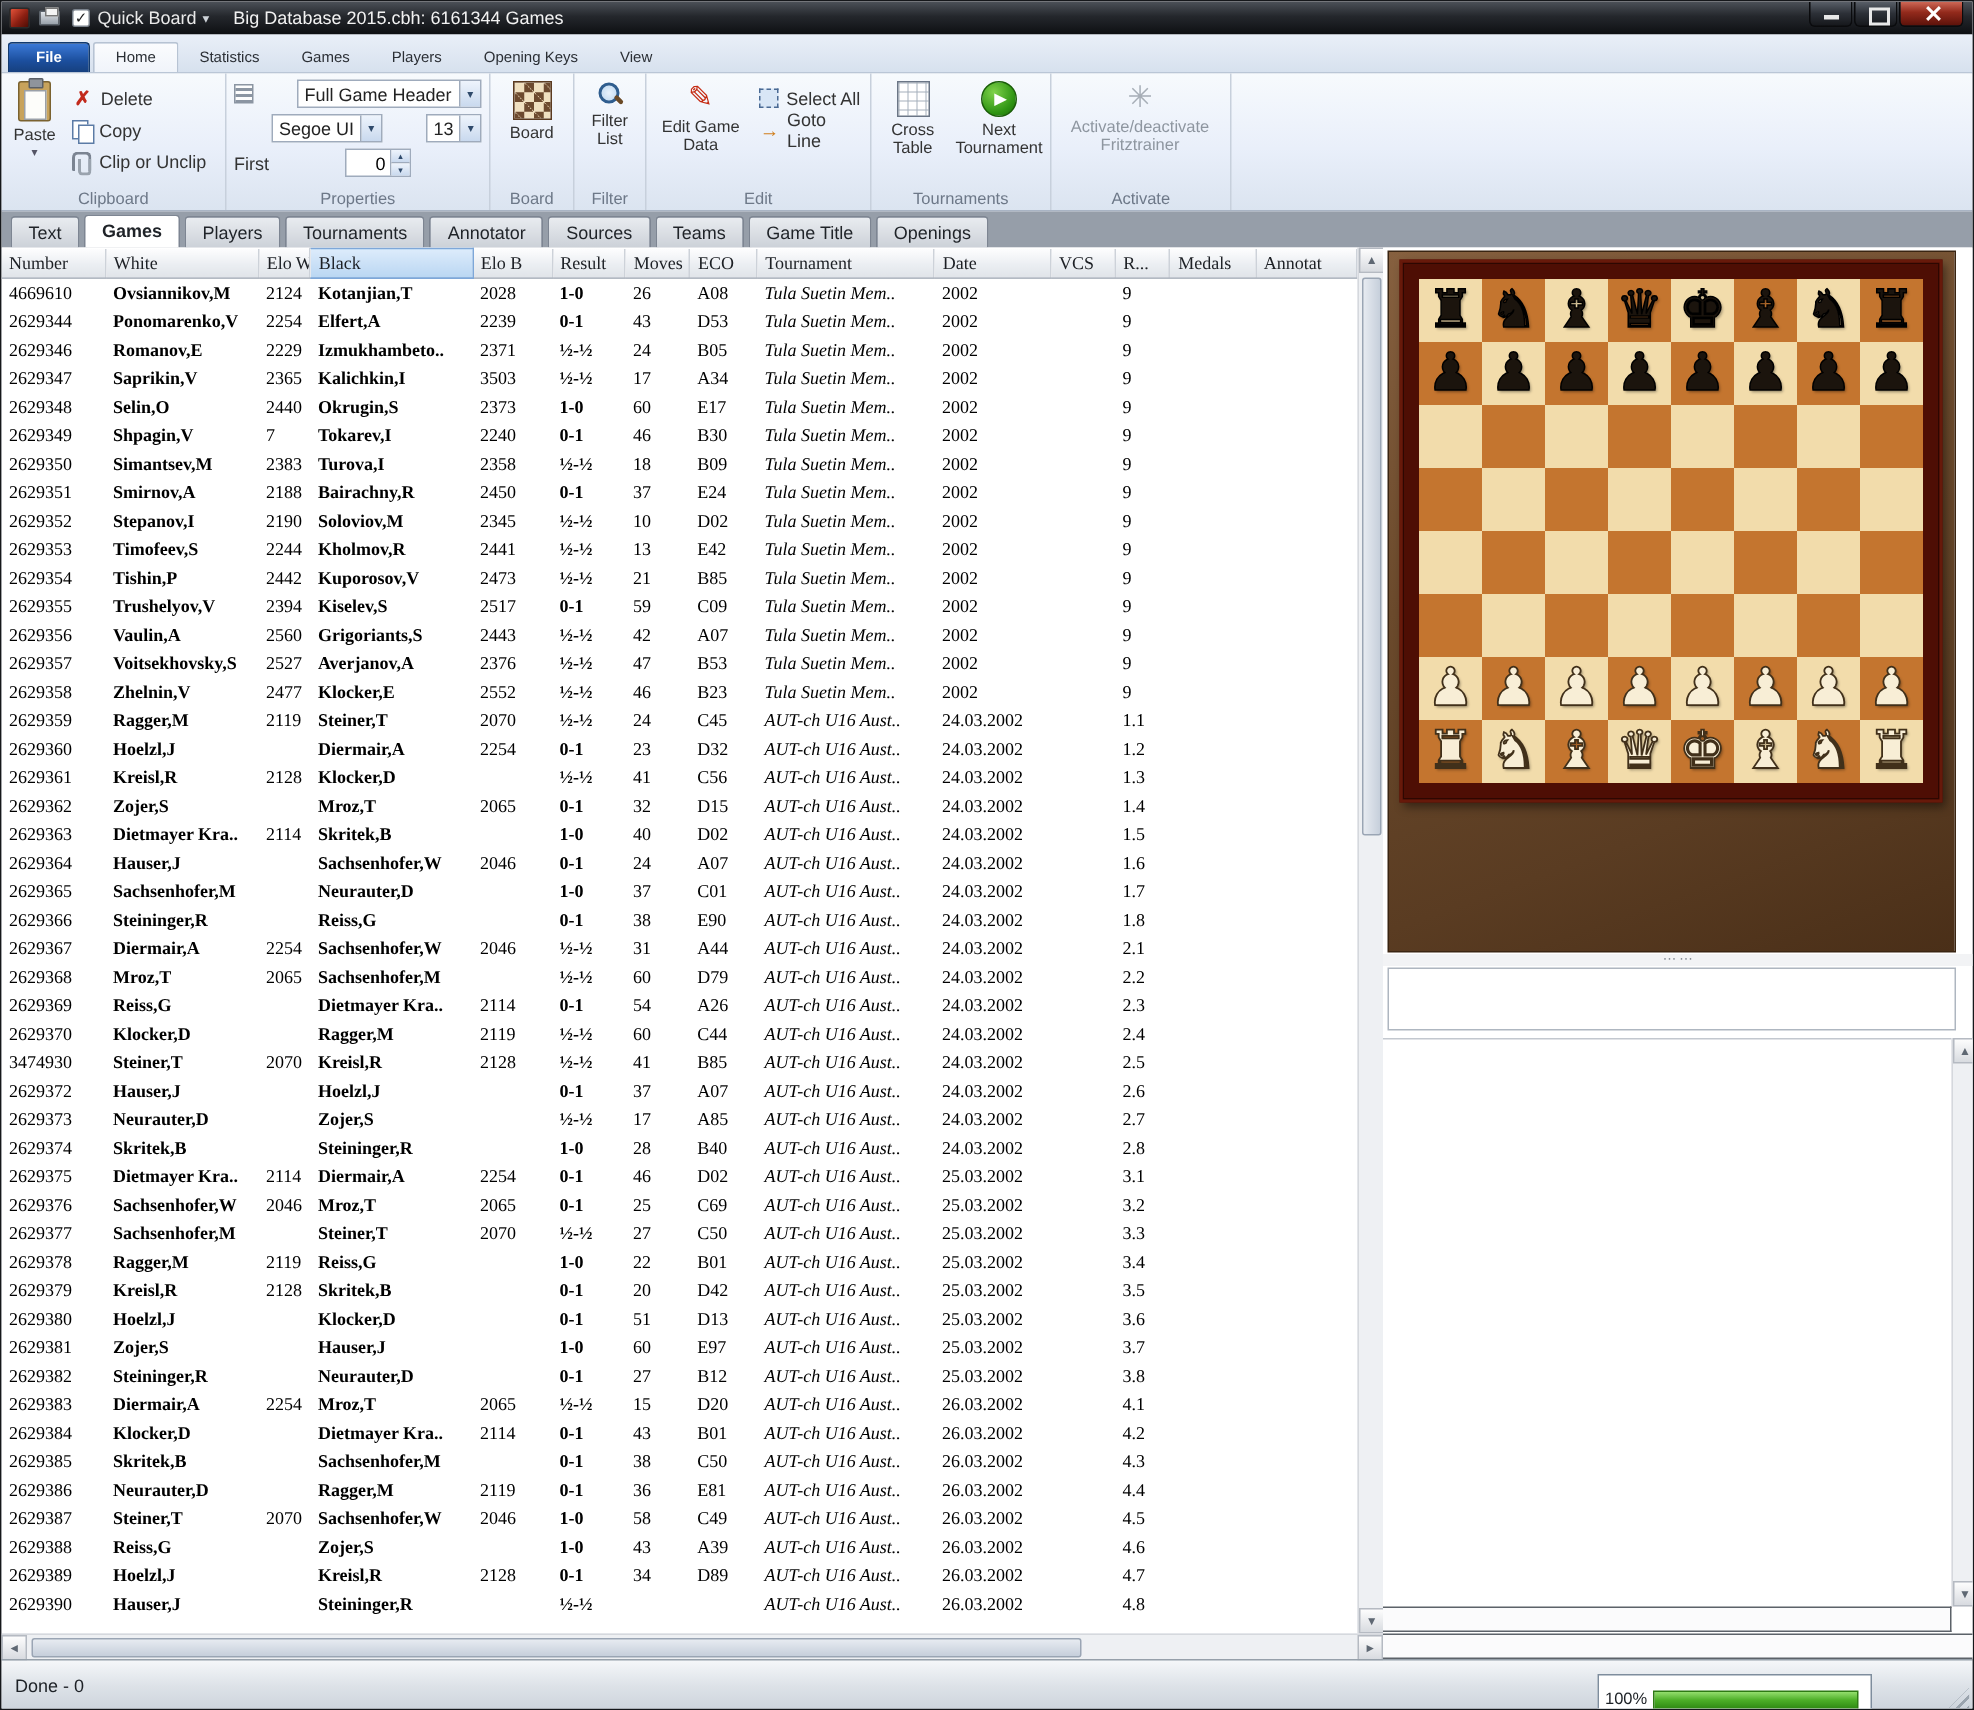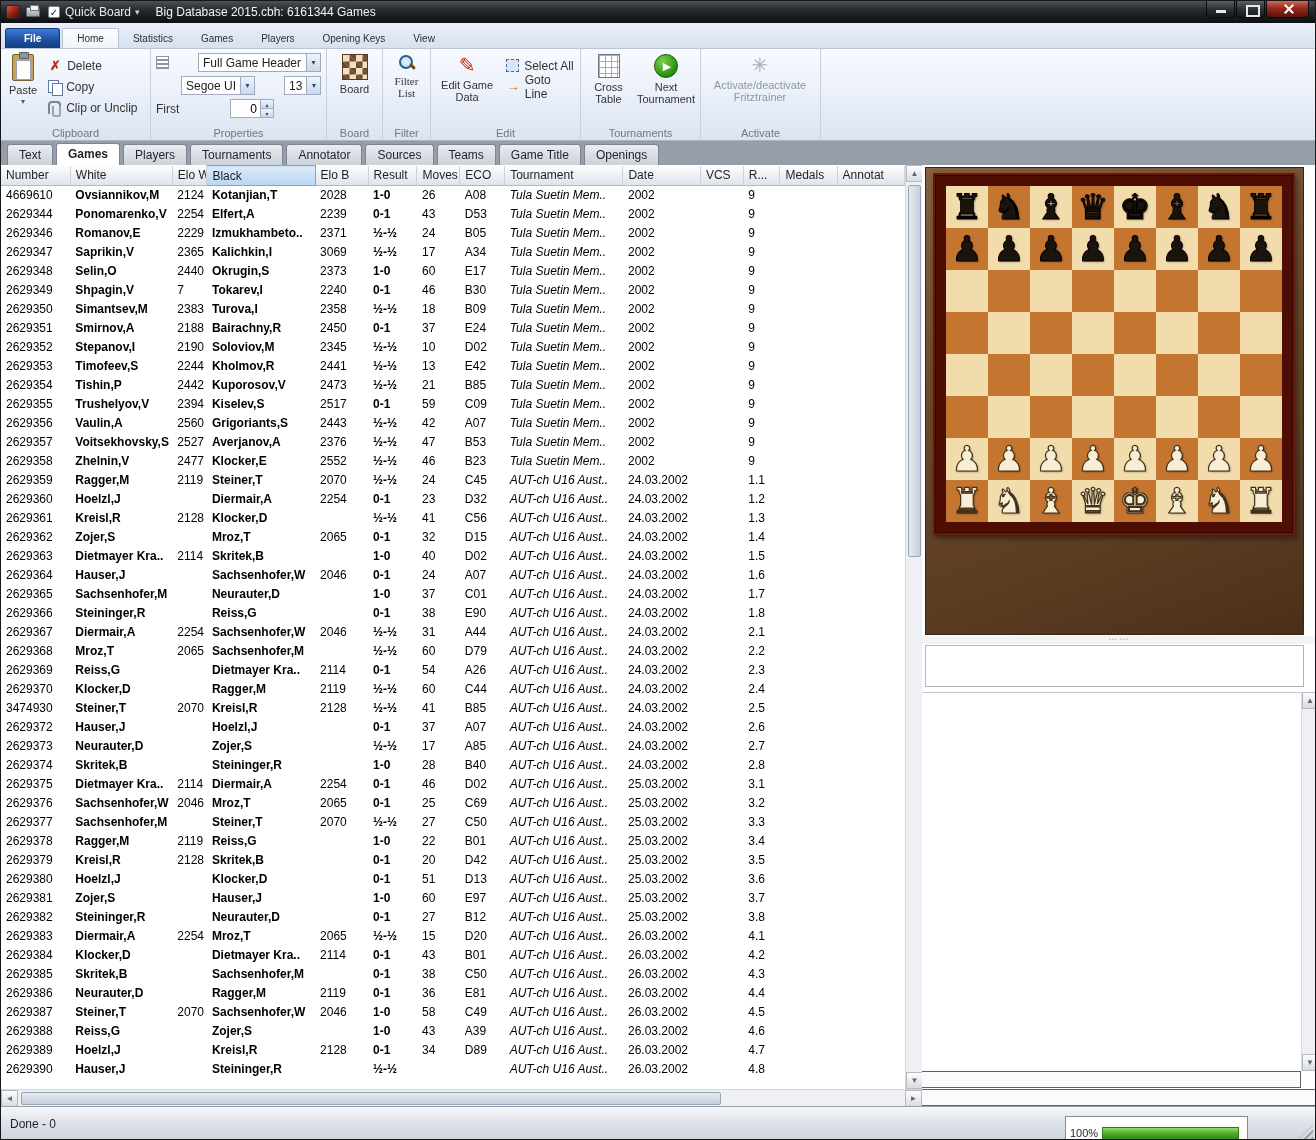--- a/index.html
+++ b/index.html
@@ -107,21 +107,21 @@
 
   
   .list-tabstrip { position:absolute; top:140px; left:0; width:100%; height:24px; background:#969ea9;
     display:flex; align-items:flex-end; padding-left:6px; gap:3px; }
   .list-tab { background:linear-gradient(#e9ecf0,#ccd1d8); border:1px solid #7d8violet; border:1px solid #7d8592; border-bottom:none;
     font-size:12px; color:#1f2328; padding:3px 11px 3px; border-radius:3px 3px 0 0; cursor:default; }
   .list-tab.active { background:#fff; font-weight:bold; padding-bottom:4px; }
 
   
   .table-wrap { position:absolute; top:164px; left:0; width:904px; height:924px; background:#fff; overflow:hidden; }
-  table { border-collapse:collapse; table-layout:fixed; width:904px; font-size:12px; }
+  table { border-collapse:collapse; table-layout:fixed; width:904px; font-size:12px;font-family:Liberation Serif, serif; }
   th { height:20px; background:linear-gradient(#fdfdfe,#ebeef2 55%,#e0e4e9); border-right:1px solid #cdd2d9;
     border-bottom:1px solid #b3bac3; font-weight:normal; text-align:left; padding:0 5px; font-size:12px; color:#1c1f24;
     white-space:nowrap; overflow:hidden; cursor:default; }
   th.sorted { background:linear-gradient(#dcebfb,#b9d6f2); border:1px solid #7ea7d8; }
   td { height:19px; line-height:19px; padding:0 5px; white-space:nowrap; overflow:hidden; color:#000; cursor:default; }
   .c0 { width:68px; } .c1 { width:100px; } .c2 { width:34px; } .c3 { width:106px; } .c4 { width:52px; }
   .c5 { width:48px; } .c6 { width:42px; } .c7 { width:44px; } .c8 { width:116px; } .c9 { width:76px; }
   .c10 { width:42px; } .c11 { width:36px; } .c12 { width:56px; } .c13 { width:66px; }
   td.c1, td.c3, td.c5 { font-weight:bold; }
   td.c8 { font-style:italic; }
@@ -262,21 +262,21 @@
       <div class="big-btn">
         <span class="icon-board-big"></span>
         <span class="cap">Board</span>
       </div>
       <div class="group-label">Board</div>
     </div>
 
     <div class="ribbon-group g-filter">
       <div class="big-btn">
         <span class="icon-magnifier"></span>
-        <span class="cap" style="width:38px;font-family:Liberation Serif, serif;">Filter List</span>
+        <span class="cap" style="width:38px;">Filter List</span>
       </div>
       <div class="group-label">Filter</div>
     </div>
 
     <div class="ribbon-group g-edit">
       <div class="big-btn" style="width:64px;">
         <span class="icon-pencil">✎</span>
         <span class="cap">Edit Game Data</span>
       </div>
       <div class="stack">
@@ -396,21 +396,21 @@
             <td class="c10"></td>
             <td class="c11">9</td>
             <td class="c12"></td>
             <td class="c13"></td>
           </tr>
           <tr>
             <td class="c0">2629347</td>
             <td class="c1">Saprikin,V</td>
             <td class="c2">2365</td>
             <td class="c3">Kalichkin,I</td>
-            <td class="c4">3069</td>
+            <td class="c4">3503</td>
             <td class="c5">½-½</td>
             <td class="c6">17</td>
             <td class="c7">A34</td>
             <td class="c8">Tula Suetin Mem..</td>
             <td class="c9">2002</td>
             <td class="c10"></td>
             <td class="c11">9</td>
             <td class="c12"></td>
             <td class="c13"></td>
           </tr>

